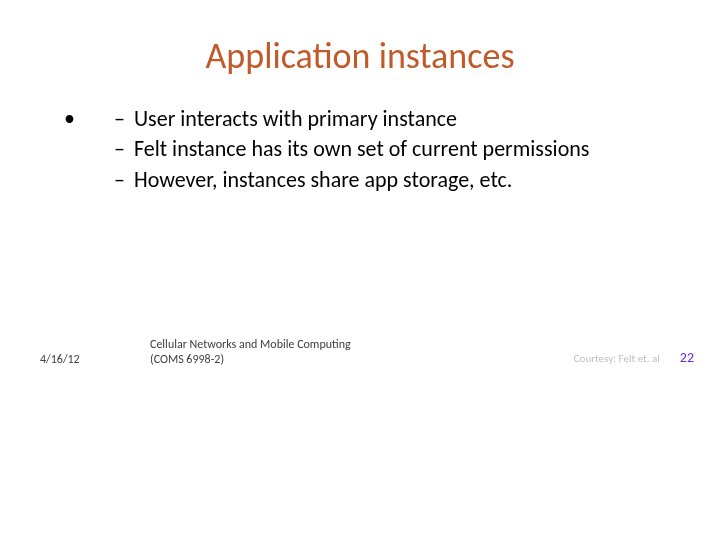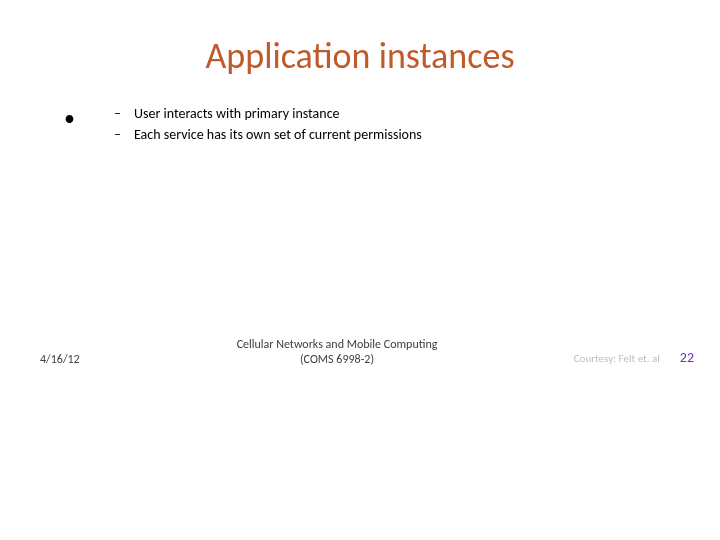--- a/index.html
+++ b/index.html
@@ -3,42 +3,43 @@
 <meta charset="utf-8">
 <style>
   * { margin: 0; padding: 0; box-sizing: border-box; }
   html, body { width: 720px; height: 540px; background: #fff; font-family: Calibri, "Segoe UI", Arial, sans-serif; color: #000; }
   .slide { position: relative; width: 720px; height: 380px; padding: 28px 48px 0 48px; }
   .title { color: #c05a2a; font-size: 36px; text-align: center; margin-top: 6px; margin-bottom: 28px; font-weight: 400; }
   .content { font-size: 23px; line-height: 1.2; }
   .bullets { list-style: none; padding-left: 16px; }
   .bullets > li { position: relative; padding-left: 22px; margin-bottom: 22px; }
   .bullets > li::before { content: "•"; position: absolute; left: 0; top: 0; font-size: 22px; }
-  .sub { list-style: none; padding-left: 28px; margin-top: 0; font-size: 14px; }
+  .sub { list-style: none; padding-left: 28px; margin-top: 0; font-size: 22px; }
   .sub > li { position: relative; padding-left: 20px; margin-bottom: 4px; }
   .sub > li::before { content: "–"; position: absolute; left: 0; top: 0; }
   .footer { position: absolute; left: 0; right: 0; bottom: 14px; display: flex; align-items: flex-end; font-size: 12px; color: #404040; padding: 0 26px 0 40px; }
   .date { flex: 0 0 110px; margin-top: 8px; }
-  .center-foot { flex: 1; text-align: center; line-height: 1.2; }
+  .center-foot { flex: 1; text-align: left; line-height: 1.2; }
   .right-foot { flex: 0 0 170px; text-align: right; display: flex; align-items: baseline; justify-content: flex-end; gap: 20px; }
   .courtesy { color: #bfbfbf; font-size: 11px; text-align: right; }
   .pagenum { color: #6d28d9; font-size: 14px; }
 </style>
 </head>
 <body>
 
 <div class="slide">
   <h1 class="title">Application instances</h1>
 
   <div class="content">
     <ul class="bullets">
       <li>
         <ul class="sub">
           <li><span>User interacts with primary instance</span></li>
-          <li><span>Each service has its own set of current permissions</span></li>
+          <li><span>Felt instance has its own set of current permissions</span></li>
+          <li><span>However, instances share app storage, etc.</span></li>
         </ul>
       </li>
     </ul>
   </div>
 
   <div class="footer">
     <div class="date">4/16/12</div>
     <div class="center-foot">
       <div>Cellular Networks and Mobile Computing</div>
       <div>(COMS 6998-2)</div>

